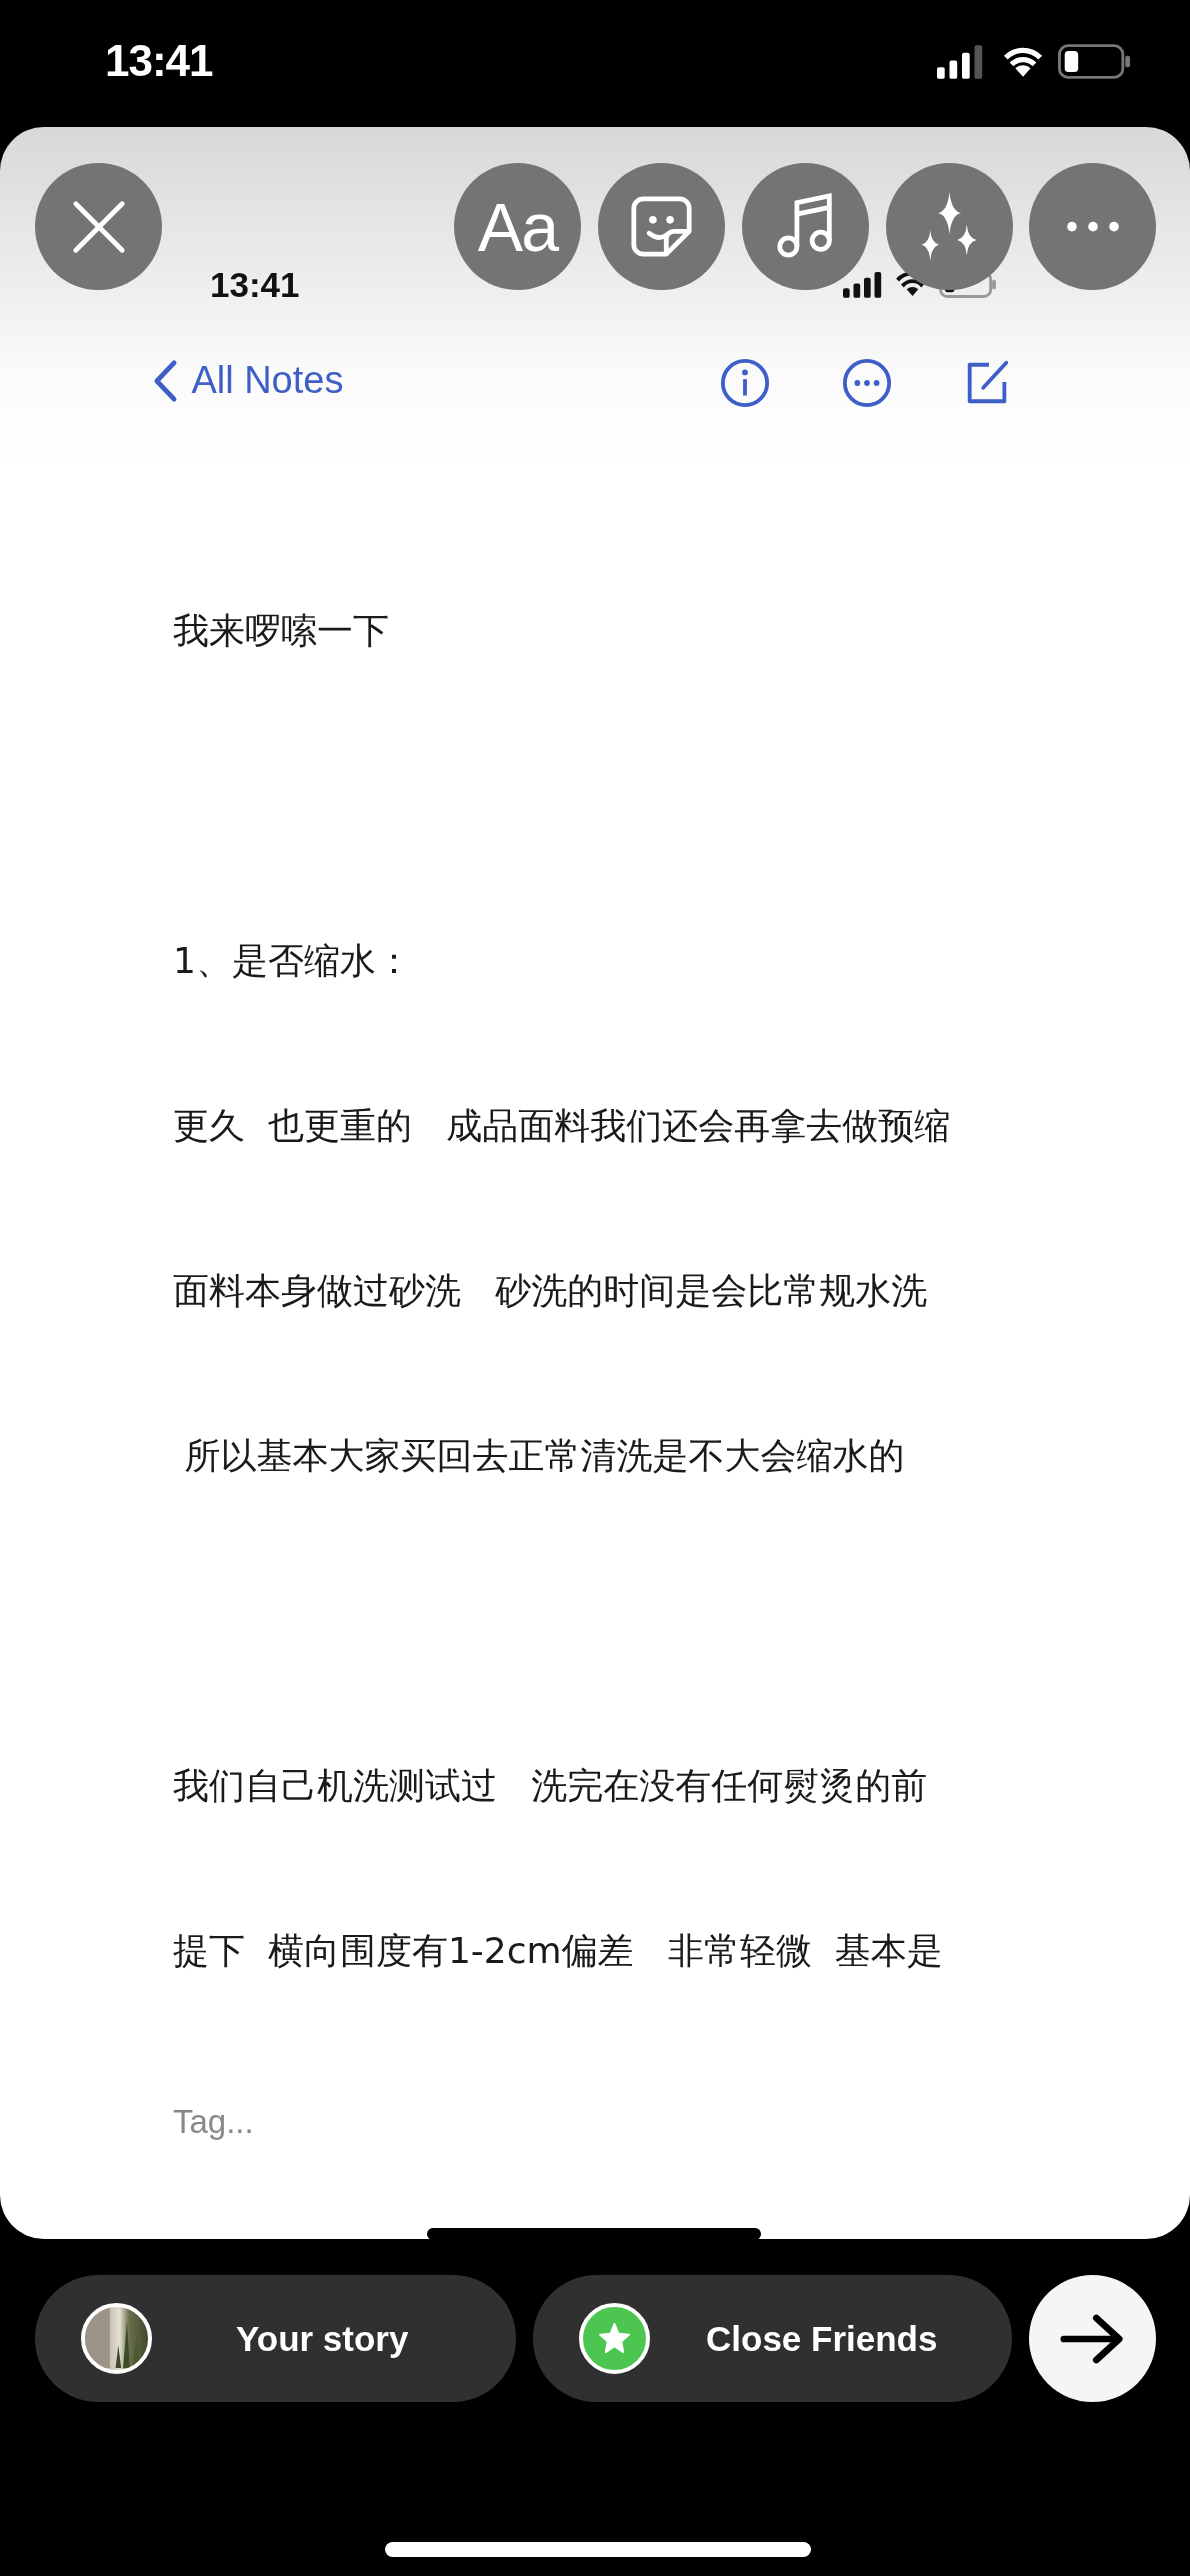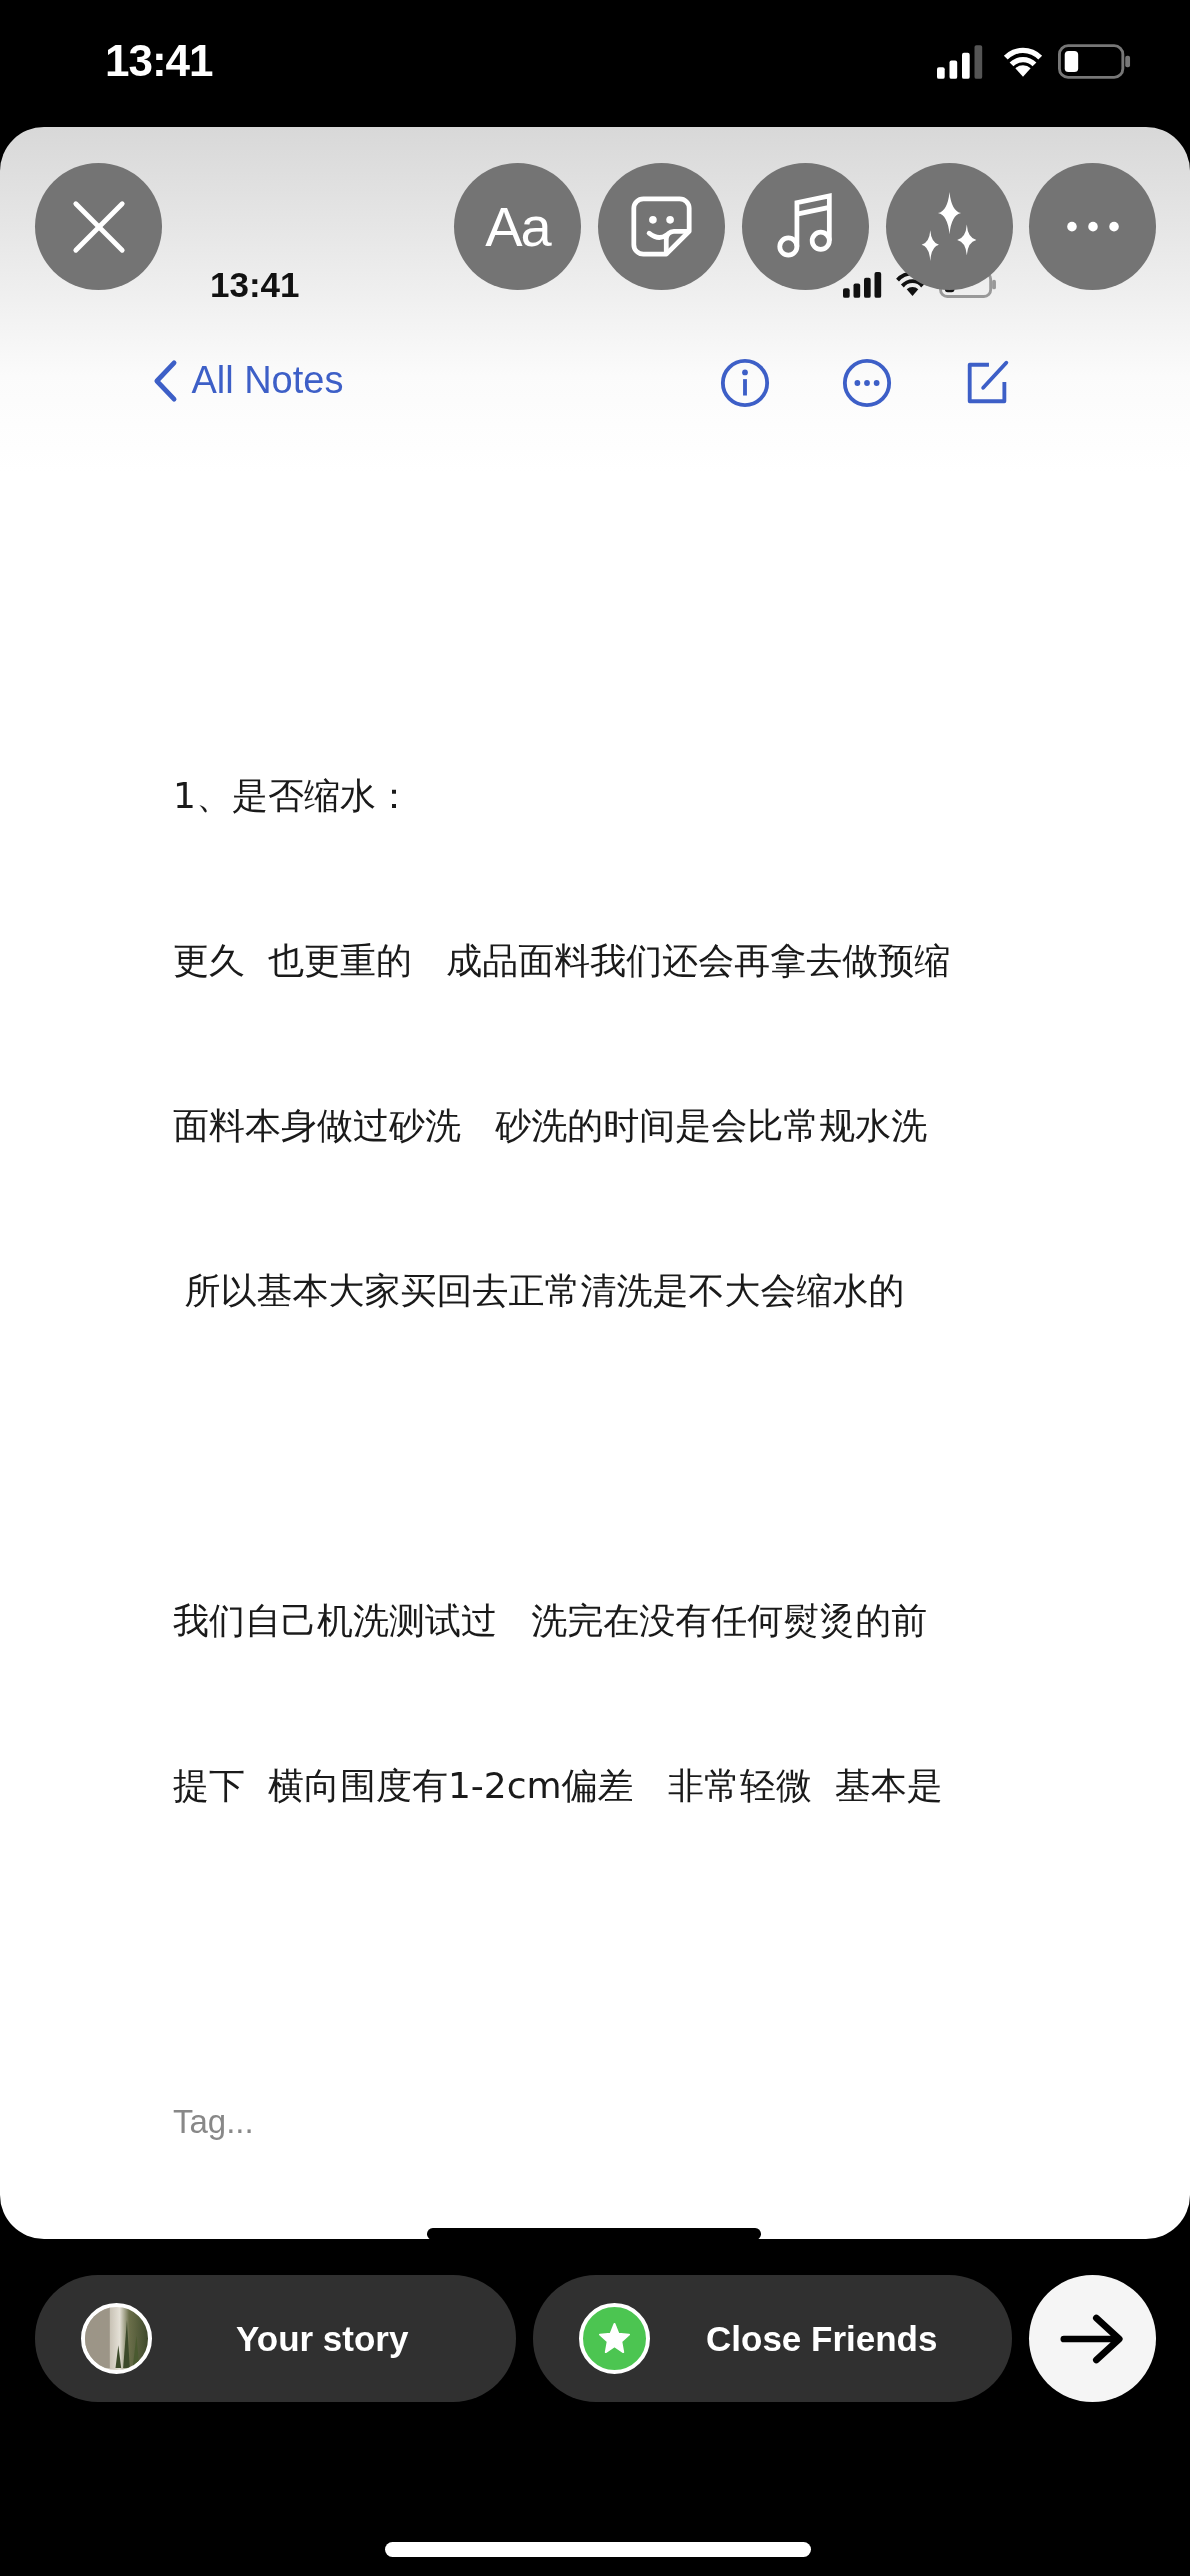--- a/index.html
+++ b/index.html
@@ -11,21 +11,21 @@
   .status-time { position: absolute; left: 105px; top: 36px; font-size: 44px; font-weight: 700; color: #fff; letter-spacing: -1px; }
   .status-icons { position: absolute; right: 59px; top: 44px; display: flex; align-items: center; gap: 13.4px; }
 
   
   .canvas { position: absolute; left: 0; top: 127px; width: 1190px; height: 2112px; border-radius: 44px;
             background: linear-gradient(to bottom, #d8d8d8 0px, #f0f0f0 173px, #fbfbfb 249px, #ffffff 345px, #ffffff 100%); overflow: hidden; }
 
   
   .tool-btn { position: absolute; top: 36px; width: 127px; height: 127px; border-radius: 50%; background: #747474;
               display: flex; align-items: center; justify-content: center; z-index: 3; }
-  .tool-btn span.txt { color: #fff; font-size: 56px; font-weight: 400; letter-spacing: -1.9px; }
+  .tool-btn span.txt { color: #fff; font-size: 68px; font-weight: 400; letter-spacing: -1.9px; }
 
   
   .inner-time { position: absolute; left: 210px; top: 138px; font-size: 35px; font-weight: 700; color: #111; z-index: 1; }
   .inner-icons { position: absolute; left: 843px; top: 144px; display: flex; gap: 9.6px; align-items: center; z-index: 1; }
 
   
   .nav { position: absolute; left: 0; top: 222px; width: 1190px; height: 67px; }
   .back-link { position: absolute; left: 151px; top: 9.6px; display: flex; align-items: center; gap: 13.4px; color: #3d5fc7; }
   .back-link .lbl { font-size: 38px; color: #3d5fc7; text-align: center; }
   .nav-icon { position: absolute; top: 7.7px; width: 52px; height: 52px; }
@@ -156,20 +156,21 @@
       <circle cx="27" cy="27" r="3" fill="#3d5fc7"></circle>
       <circle cx="37" cy="27" r="3" fill="#3d5fc7"></circle>
     </svg>
     <svg class="nav-icon" style="left:962px;" viewBox="0 0 54 54">
       <path d="M28 8 H8 V46 H44 V26" fill="none" stroke="#3d5fc7" stroke-width="4" stroke-linejoin="round"></path>
       <path d="M22 32 L46 6" fill="none" stroke="#3d5fc7" stroke-width="4" stroke-linecap="round"></path>
     </svg>
   </div>
 
   <div class="note">
+    <span class="line">我来啰嗦一下</span>
     <span class="line"></span>
     <span class="line">1、是否缩水：</span>
     <span class="line">更久  也更重的   成品面料我们还会再拿去做预缩</span>
     <span class="line">面料本身做过砂洗   砂洗的时间是会比常规水洗</span>
     <span class="line"> 所以基本大家买回去正常清洗是不大会缩水的</span>
     <span class="line"></span>
     <span class="line">我们自己机洗测试过   洗完在没有任何熨烫的前</span>
     <span class="line">提下  横向围度有1-2cm偏差   非常轻微  基本是</span>
     
     

